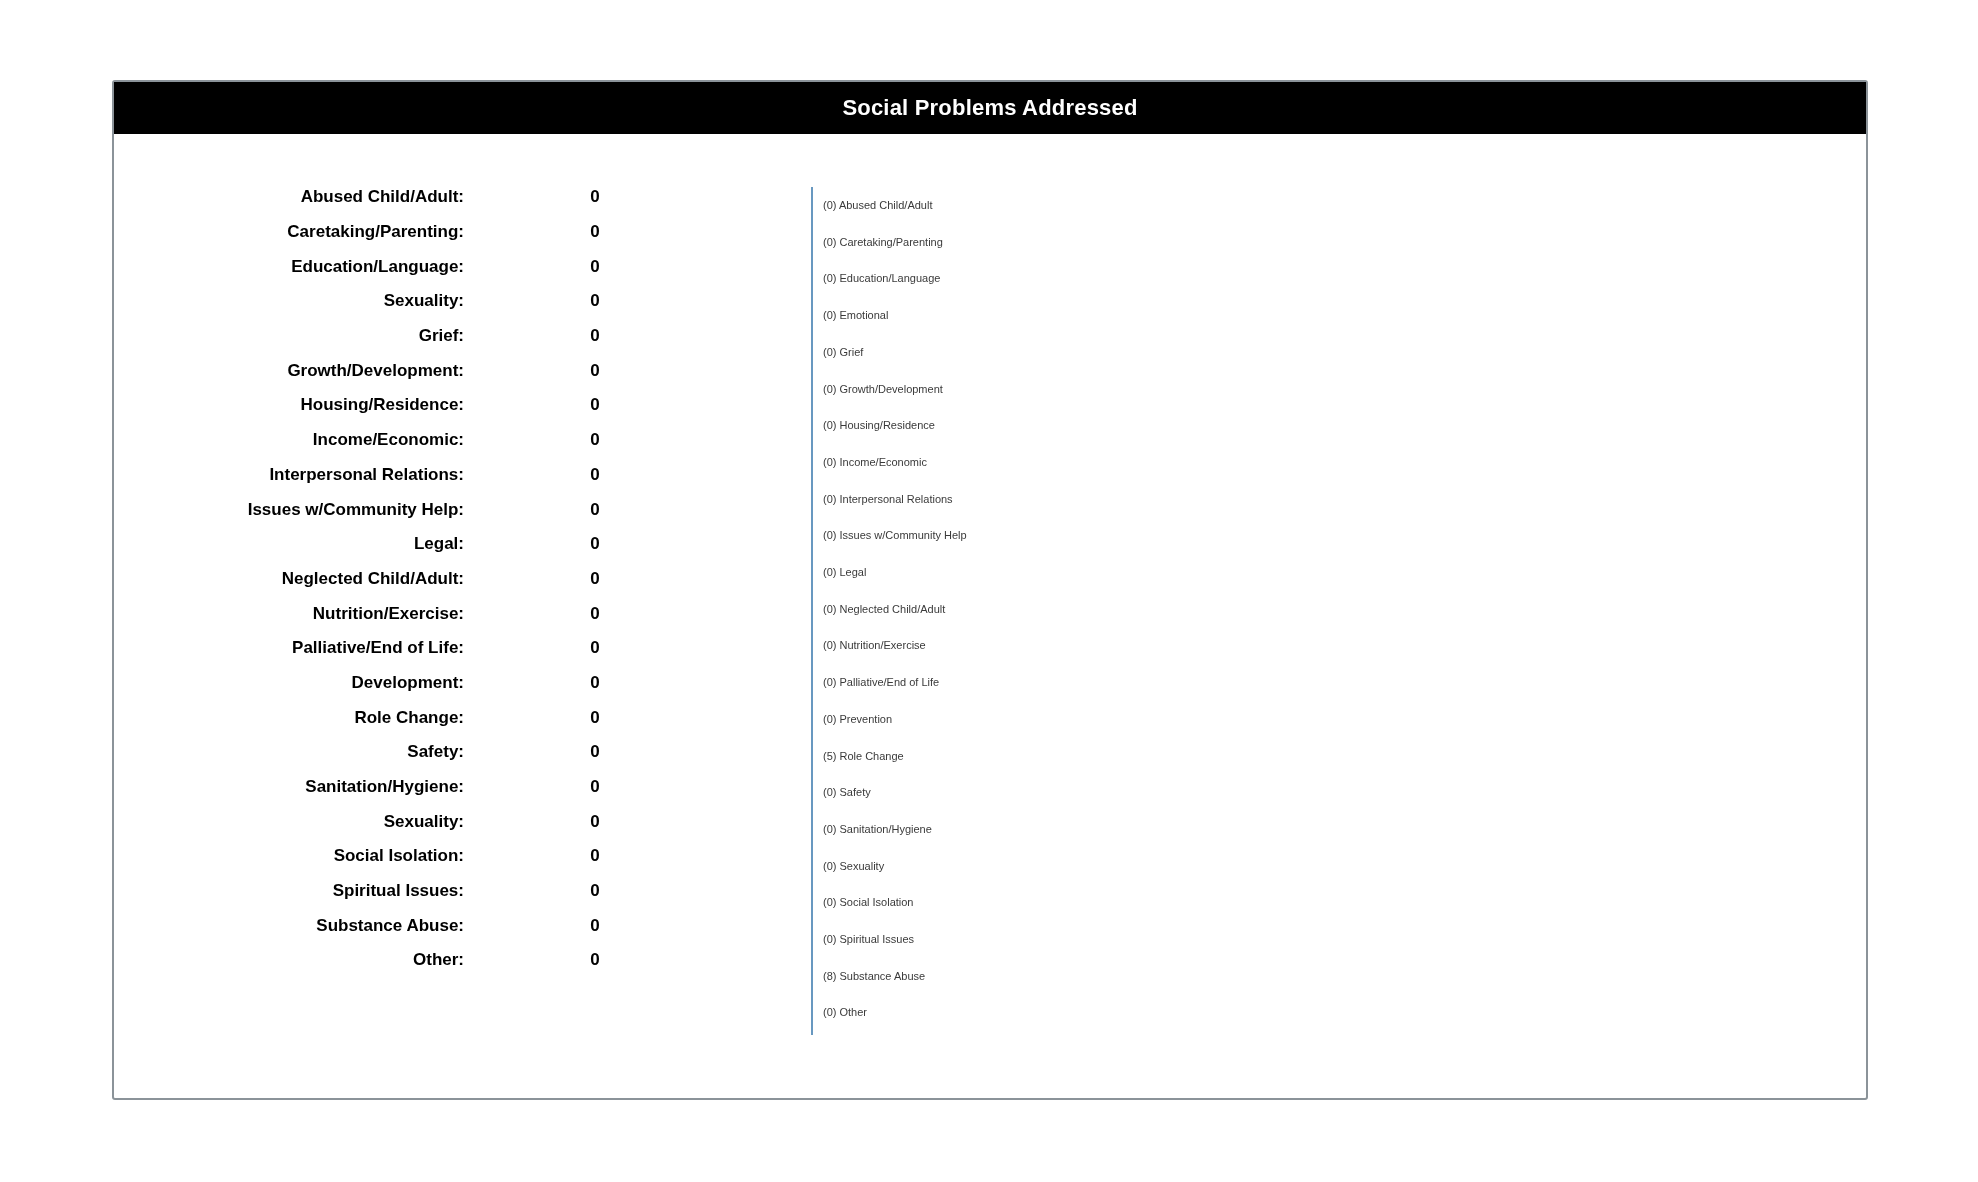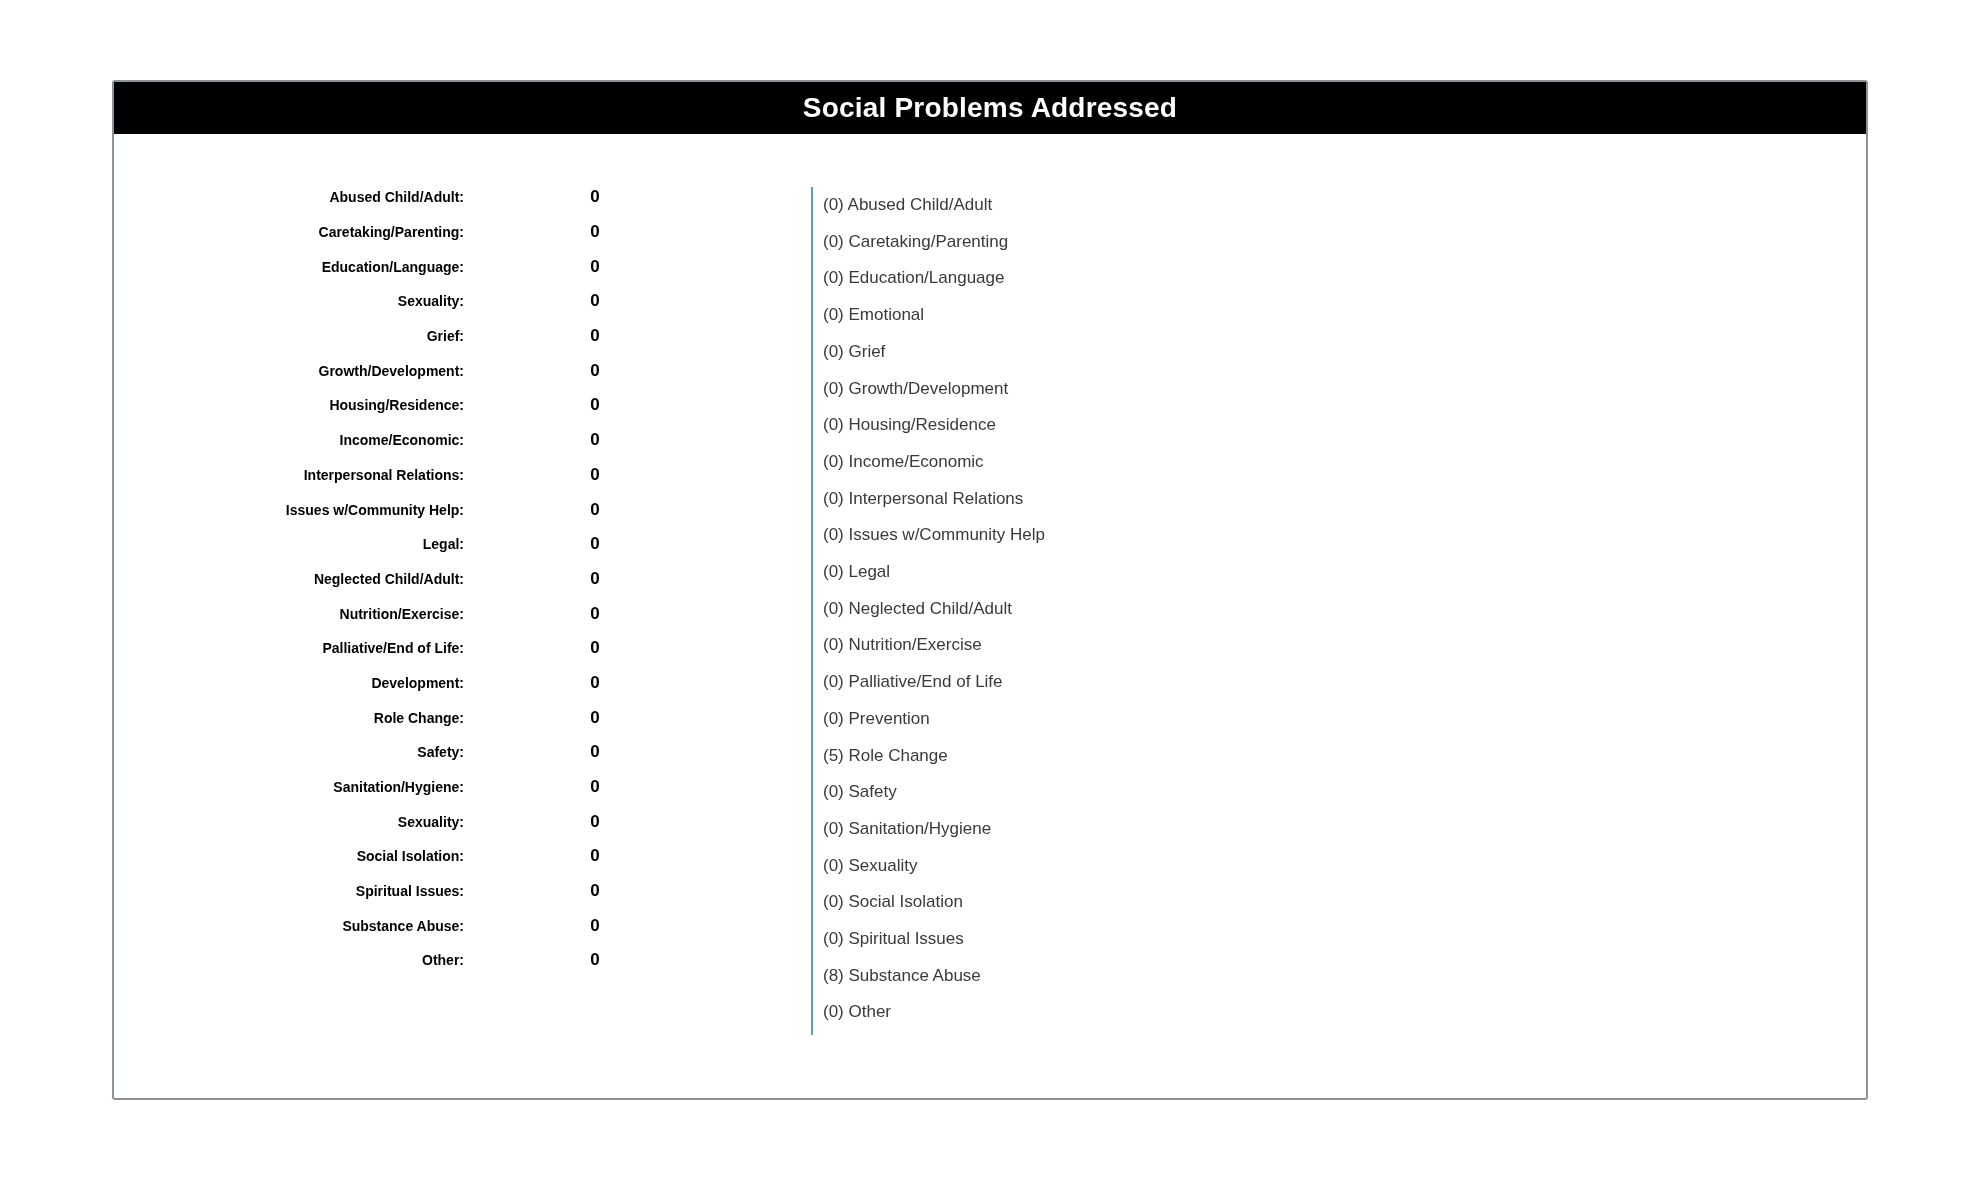--- a/index.html
+++ b/index.html
@@ -33,21 +33,21 @@
   .panel-header {
     height: 52px;
     background: var(--header-bg, #000000);
     display: flex;
     align-items: center;
     justify-content: center;
   }
 
   .panel-title {
     color: var(--header-text, #ffffff);
-    font-size: 28px;
+    font-size: 22px;
     font-weight: bold;
     letter-spacing: 0.2px;
   }
 
   .panel-body {
     position: relative;
     width: 100%;
     height: calc(100% - 52px);
   }
 
@@ -61,21 +61,21 @@
 
   .stat-row {
     display: flex;
     align-items: center;
     height: 34.7px;
   }
 
   .stat-label {
     width: 350px;
     text-align: right;
-    font-size: 14px;
+    font-size: 17px;
     font-weight: bold;
     color: var(--stat-text, #000000);
     white-space: nowrap;
   }
 
   .stat-value {
     width: 262px;
     text-align: center;
     font-size: 17px;
     font-weight: bold;
@@ -85,21 +85,21 @@
   
   .list {
     position: absolute;
     left: 697px;
     top: 53px;
     border-left: 2px solid var(--divider-color, #6898c0);
     padding: 0 0 4px 10px;
   }
 
   .list-item {
-    font-size: 17px;
+    font-size: 11px;
     line-height: 36.7px;
     color: var(--list-text, #3a3a3a);
     white-space: nowrap;
   }
 </style>
 </head>
 <body>
 
 <div class="page">
   <section class="panel">

